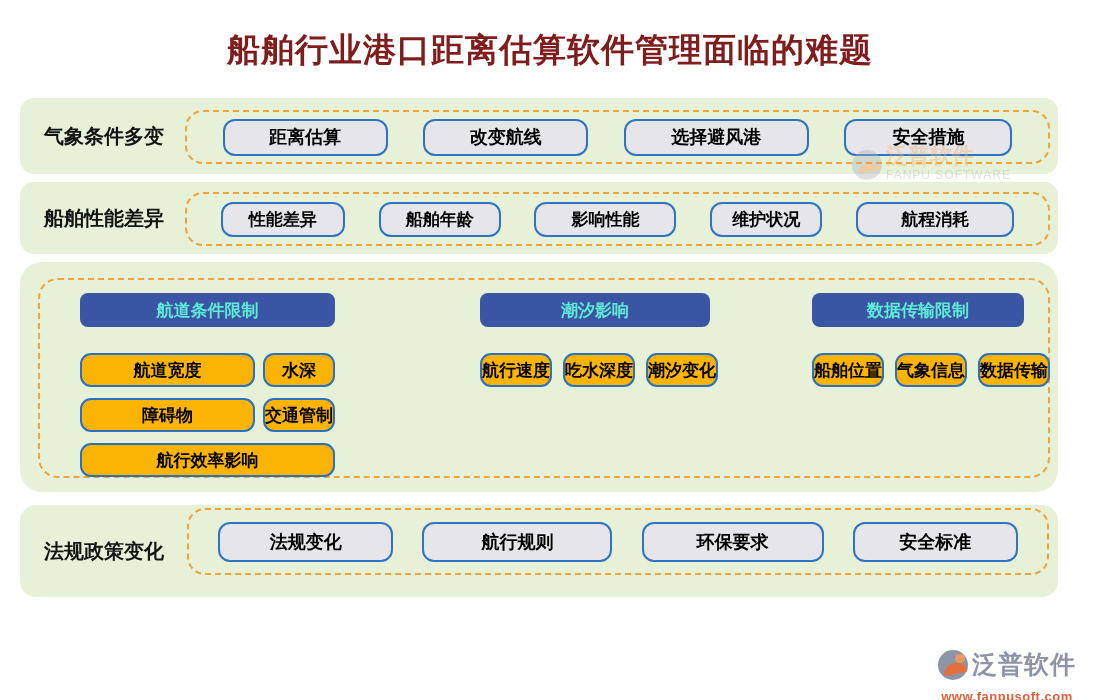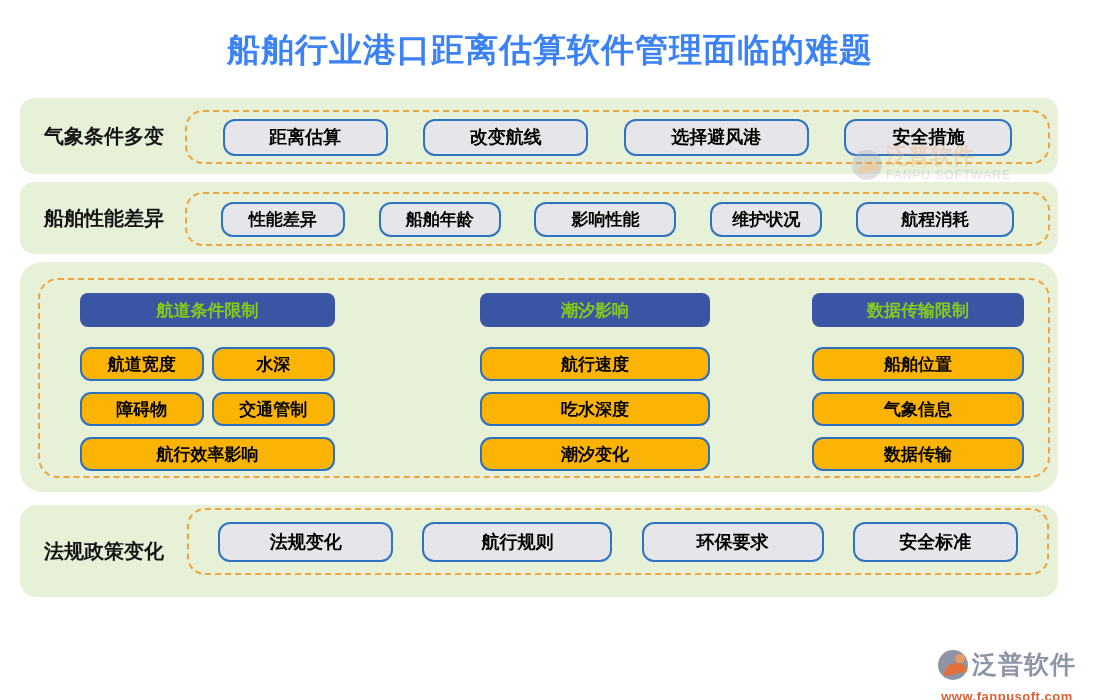--- a/index.html
+++ b/index.html
@@ -3,21 +3,21 @@
 <meta charset="utf-8">
 <style>
   html,body{margin:0;padding:0;}
   body{
     width:1100px;height:700px;position:relative;background:#ffffff;
     font-family:"Liberation Sans","DejaVu Sans",sans-serif;
     overflow:hidden;
   }
   .title{
     position:absolute;top:28px;left:0;width:1100px;text-align:center;
-    font-size:33px;font-weight:800;color:#3b82f6;letter-spacing:1px;
+    font-size:33px;font-weight:800;color:#7f1d1d;letter-spacing:1px;
   }
   
   .band{
     position:absolute;left:20px;width:1038px;background:#e6f1d8;border-radius:14px;
   }
   .band-label{
     position:absolute;left:24px;top:50%;transform:translateY(-50%);
     font-size:20px;font-weight:bold;color:#141414;white-space:nowrap;
   }
   .dashed{
@@ -36,26 +36,26 @@
   .matrix{
     position:absolute;left:20px;top:262px;width:1038px;height:230px;
     background:#e6f1d8;border-radius:22px;
   }
   .matrix-dashed{
     position:absolute;left:18px;top:16px;width:1012px;height:200px;
     border:2px dashed #f0a43c;border-radius:20px;box-sizing:border-box;
   }
   .col{position:absolute;top:31px;}
   .col-header{
-    background:#3b55a5;color:#84cc16;font-weight:bold;font-size:17px;
+    background:#3b55a5;color:#5eead4;font-weight:bold;font-size:17px;
     border-radius:8px;height:34px;display:flex;align-items:center;justify-content:center;
-    margin-bottom:20px;
+    margin-bottom:26px;
   }
-  .col-grid{display:grid;grid-template-columns:1fr 1fr;gap:11px 8px;}
-  .col-stack{display:flex;flex-direction:column;gap:11px;}
+  .col-grid{display:grid;grid-template-columns:1fr;gap:11px 8px;}
+  .col-stack{display:flex;flex-direction:row;gap:11px;}
   .btn-orange{
     background:#fcb404;border:2px solid #2a71c1;border-radius:11px;
     height:34px;display:flex;align-items:center;justify-content:center;
     font-size:17px;font-weight:bold;color:#000;box-sizing:border-box;
     white-space:nowrap;
   }
   .span2{grid-column:1 / span 2;}
   
   .watermark{
     position:absolute;left:852px;top:144px;opacity:0.38;display:flex;align-items:flex-start;

